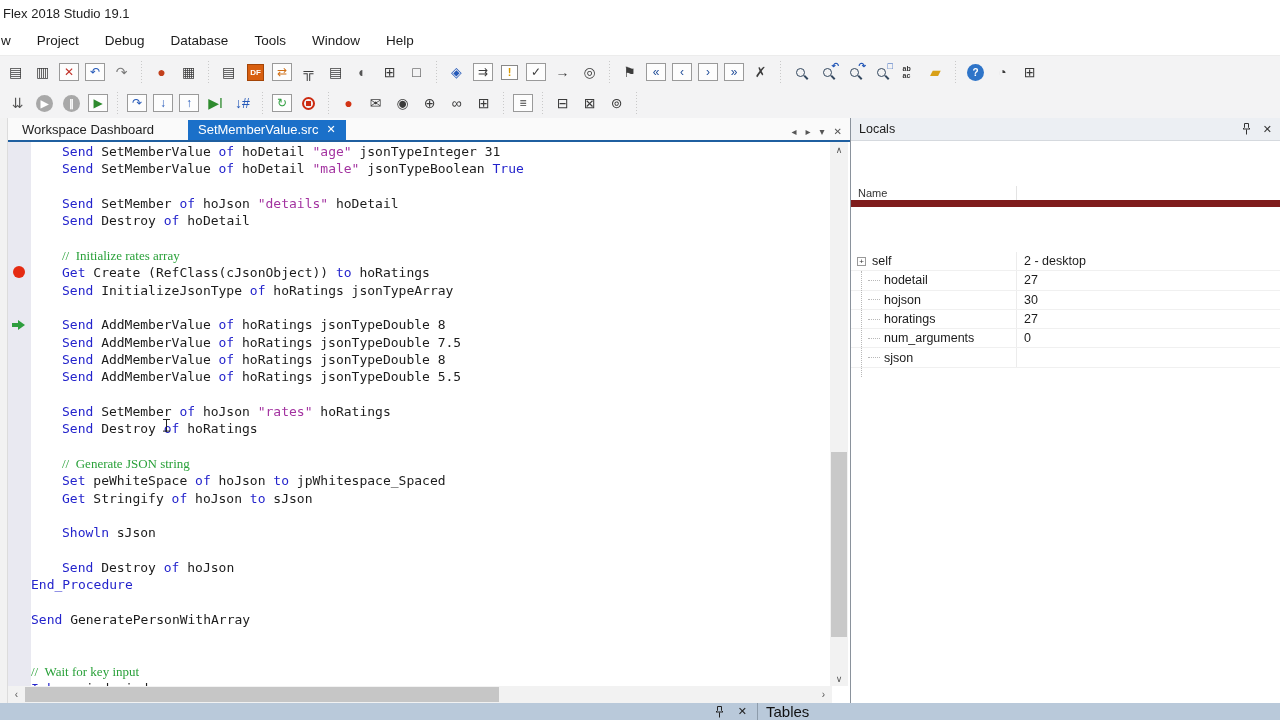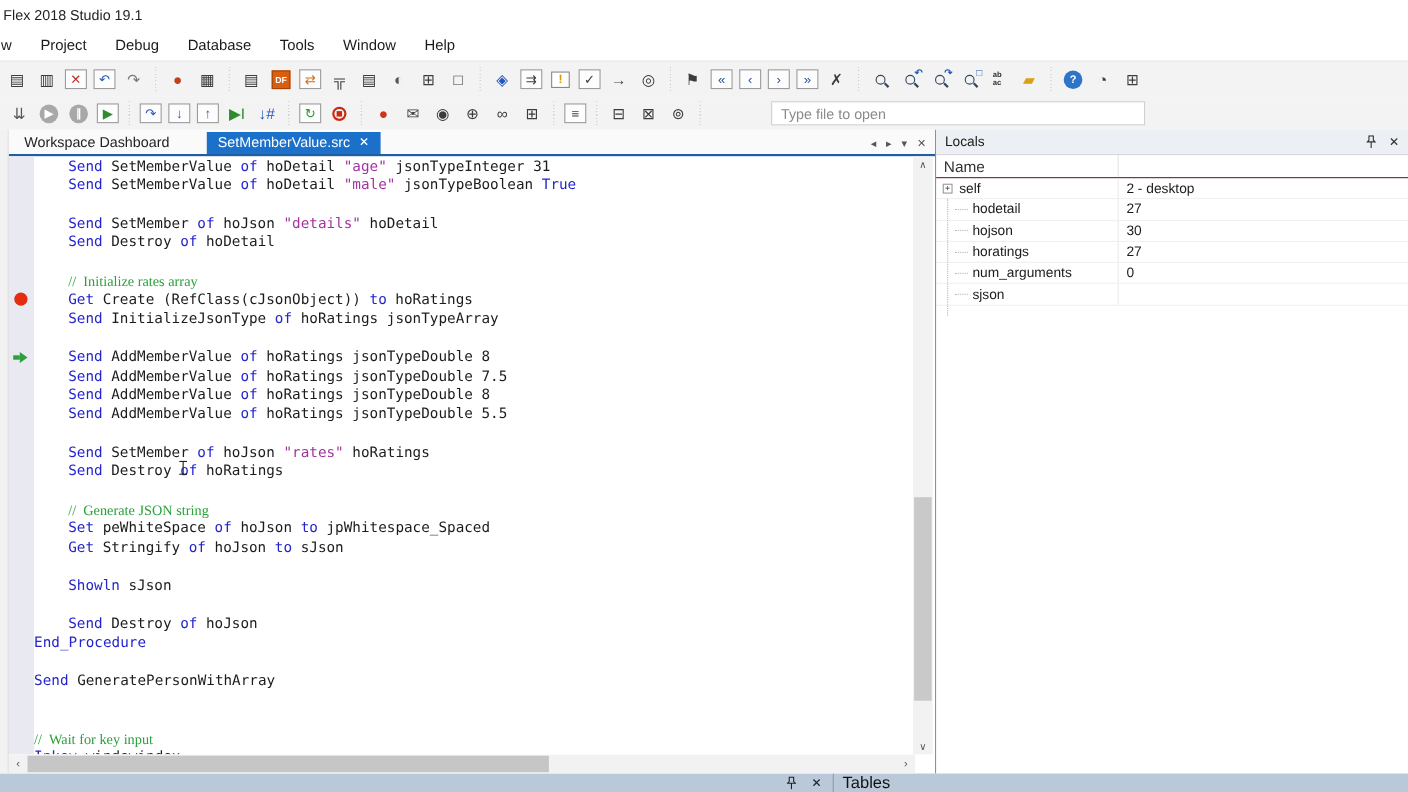--- a/index.html
+++ b/index.html
@@ -72,27 +72,27 @@
   .vs-arrow { height:15px; display:flex; align-items:center; justify-content:center; }
   .vs-arrow.down { position:absolute; bottom:0; left:0; right:0; }
   .vs-thumb { position:absolute; left:1px; right:1px; top:57%; height:34%; background:#c9c9c9; }
   .hscroll { position:absolute; left:8px; right:18px; bottom:0; height:17px; background:#f2f2f2;
              display:flex; align-items:stretch; font-size:10px; color:#555; }
   .hs-arrow { width:17px; display:flex; align-items:center; justify-content:center; }
   .hs-track { flex:1; position:relative; }
   .hs-thumb { position:absolute; top:1px; bottom:1px; left:0; width:60%; background:#c6c6c6; }
 
   
-  .locals { flex:1; border-left:1px solid #8a929c; background:#fff; display:flex; flex-direction:column; }
+  .locals { flex:1; border-left:1px solid #8a929c; background:#fff; display:flex; flex-direction:column;gap:45px; }
   .locals-header { height:23px; background:#eceff3; border-bottom:1px solid #d5d9de; display:flex;
                    align-items:center; padding:0 8px; font-size:12.5px; }
   .locals-header .sp { flex:1; }
   .locals-header .hic { margin-left:12px; color:#333; font-size:11px; display:flex; align-items:center; }
   .locals-cols { height:21px; display:grid; grid-template-columns:166px 1fr; align-items:center;
-                 font-size:14px; color:#333; border-bottom:1px solid #7f1d1d; }
+                 font-size:11px; color:#333; border-bottom:7px solid #7f1d1d; }
   .locals-cols div { padding-left:7px; border-right:1px solid #e3e3e3; height:100%; display:flex; align-items:center; }
   .locals-body { position:relative; flex:1; }
   .lrow { height:19.3px; display:grid; grid-template-columns:166px 1fr; align-items:center;
           font-size:12.5px; border-bottom:1px solid #f0f0f0; }
   .lrow .nm { padding-left:6px; display:flex; align-items:center; border-right:1px solid #ececec; height:100%; }
   .lrow .vl { padding-left:7px; color:#1c1c1c; }
   .expander { width:9px; height:9px; border:1px solid #999; font-size:8px; line-height:7px; text-align:center;
               color:#333; margin-right:6px; background:#fff; }
   .treedash { width:12px; height:1px; border-bottom:1px dotted #b8b8b8; margin:0 4px 0 11px; }
   .tree-rail { position:absolute; left:10px; top:19px; height:106px; border-left:1px dotted #b8b8b8; }
@@ -213,21 +213,20 @@
     <div class="icon">⊕</div>
     <div class="icon">∞</div>
     <div class="icon">⊞</div>
     <div class="tsep"></div>
     <div class="icon boxed">≡</div>
     <div class="tsep"></div>
     <div class="icon">⊟</div>
     <div class="icon">⊠</div>
     <div class="icon">⊚</div>
     <div class="tsep"></div>
-    <input class="file-open" placeholder="Type file to open" style="">
   </div>
 
 <div class="main">
 
   <div class="editor-panel">
     <div class="left-rail"></div>
     <div class="tabbar" id="tabbar">
         <div class="tab"><span>Workspace Dashboard</span></div>
         <div class="tab active">
           <span>SetMemberValue.src</span>

